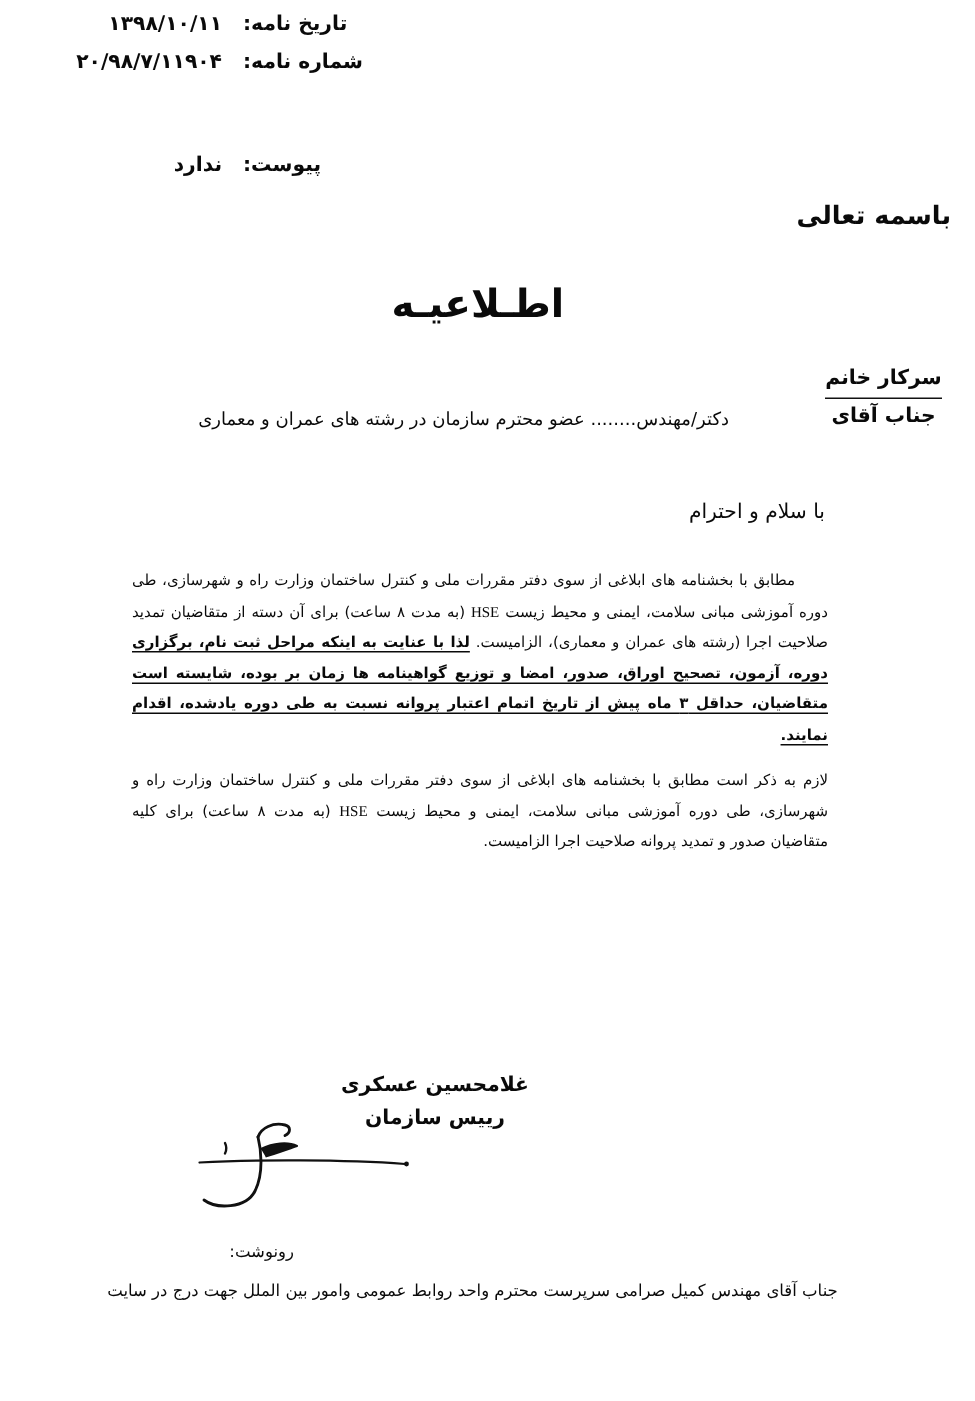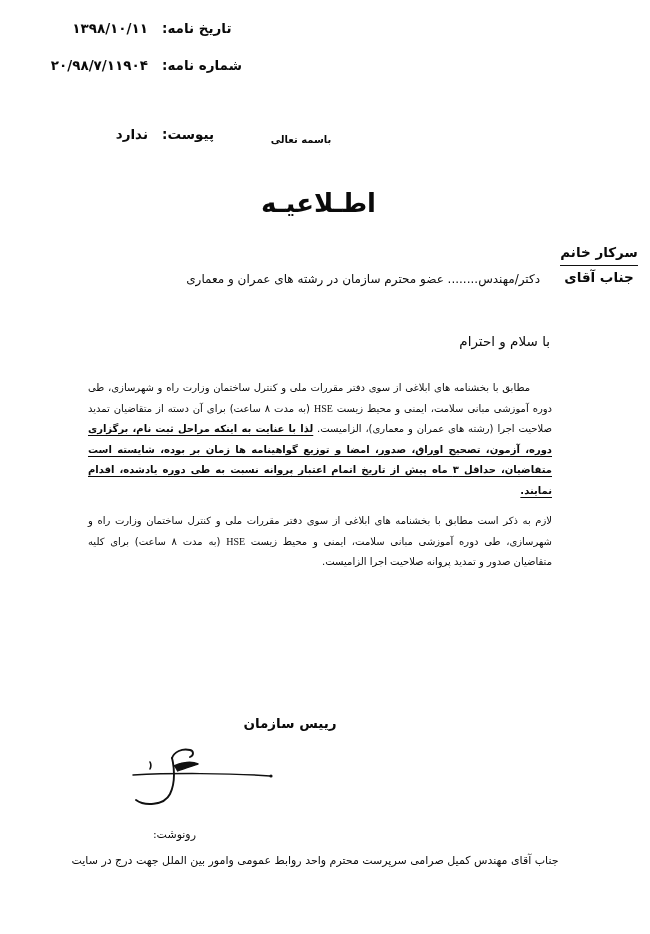--- a/index.html
+++ b/index.html
@@ -42,66 +42,65 @@
     margin-bottom: 9px;
     font-weight: bold;
     font-size: 13.5px;
     letter-spacing: -0.2px;
   }
   .meta-label {
     width: 96px;
     text-align: left;
     white-space: nowrap;
     font-weight: bold;
-    margin-top: 12px;
   }
   .meta-value {
     margin-right: 14px;
     white-space: nowrap;
     font-weight: bold;
     direction: ltr;
     unicode-bidi: embed;
   }
   .meta-value.rtl-val { direction: rtl; margin-top: 44px; }
 
   
   .basmala {
     position: absolute;
     top: 134px;
     left: 0;
     right: 0;
-    text-align: center;
-    font-size: 10px;
-    font-weight: bold;
-    padding-right: 48px;
+    font-size: 17px;
+    font-weight: bold;
+    padding-right: 16px;
   }
 
   
   .doc-title {
     position: absolute;
     top: 188px;
     left: 0;
     right: 0;
     text-align: center;
     font-size: 26px;
     font-weight: bold;
     letter-spacing: 1px;
     padding-right: 13px;
   }
 
   
   .addressee {
     position: absolute;
     top: 243px;
-    right: 12px;
+    right: 22px;
     left: 110px;
     display: flex;
     flex-direction: row;
     align-items: center;
     justify-content: flex-start;
+    gap: 44px;
   }
   .addressee-salutations {
     display: flex;
     flex-direction: column;
     align-items: center;
     font-size: 13.5px;
     font-weight: bold;
     line-height: 1.45;
     white-space: nowrap;
   }
@@ -256,20 +255,21 @@
       <span>مطابق با بخشنامه های ابلاغی از سوی دفتر مقررات ملی و کنترل ساختمان وزارت راه و شهرسازی، طی دوره آموزشی مبانی سلامت، ایمنی و محیط زیست </span><span class="lat">HSE</span><span> (به مدت ۸ ساعت) برای آن دسته از متقاضیان تمدید صلاحیت اجرا (رشته های عمران و معماری)، الزامیست. </span><span class="emph">لذا با عنایت به اینکه مراحل ثبت نام، برگزاری دوره، آزمون، تصحیح اوراق، صدور، امضا و توزیع گواهینامه ها زمان بر بوده، شایسته است متقاضیان، حداقل ۳ ماه پیش از تاریخ اتمام اعتبار پروانه نسبت به طی دوره یادشده، اقدام نمایند.</span>
     </p>
 
     <p class="para">
       <span>لازم به ذکر است مطابق با بخشنامه های ابلاغی از سوی دفتر مقررات ملی و کنترل ساختمان وزارت راه و شهرسازی، طی دوره آموزشی مبانی سلامت، ایمنی و محیط زیست </span><span class="lat">HSE</span><span> (به مدت ۸ ساعت) برای کلیه متقاضیان صدور و تمدید پروانه صلاحیت اجرا  الزامیست.</span>
     </p>
 
   </div>
 
   <div class="signature-block">
+    <div class="sig-name">غلامحسین عسکری</div>
     <div class="sig-title">رییس سازمان</div>
   </div>
 
   <svg class="sig-mark" viewBox="0 0 190 66">
     <path d="M6 58 C 14 64, 34 64, 40 52 C 46 40, 44 24, 42 16" fill="none" stroke="#111" stroke-width="1.9" stroke-linecap="round"></path>
     <path d="M42 16 C 44 10, 52 6, 60 8 C 64 9, 64 13, 60 15" fill="none" stroke="#111" stroke-width="1.9" stroke-linecap="round"></path>
     <path d="M44 24 C 52 20, 62 19, 68 22 C 62 24, 54 27, 47 29" fill="#111" stroke="#111" stroke-width="1.4" stroke-linejoin="round"></path>
     <path d="M3 33 C 40 31, 100 31, 140 34" fill="none" stroke="#111" stroke-width="1.5" stroke-linecap="round"></path>
     <circle cx="141" cy="34" r="1.6" fill="#111"></circle>
     <path d="M20 20 C 21 22, 21 25, 20 27" fill="none" stroke="#111" stroke-width="1.6" stroke-linecap="round"></path>

